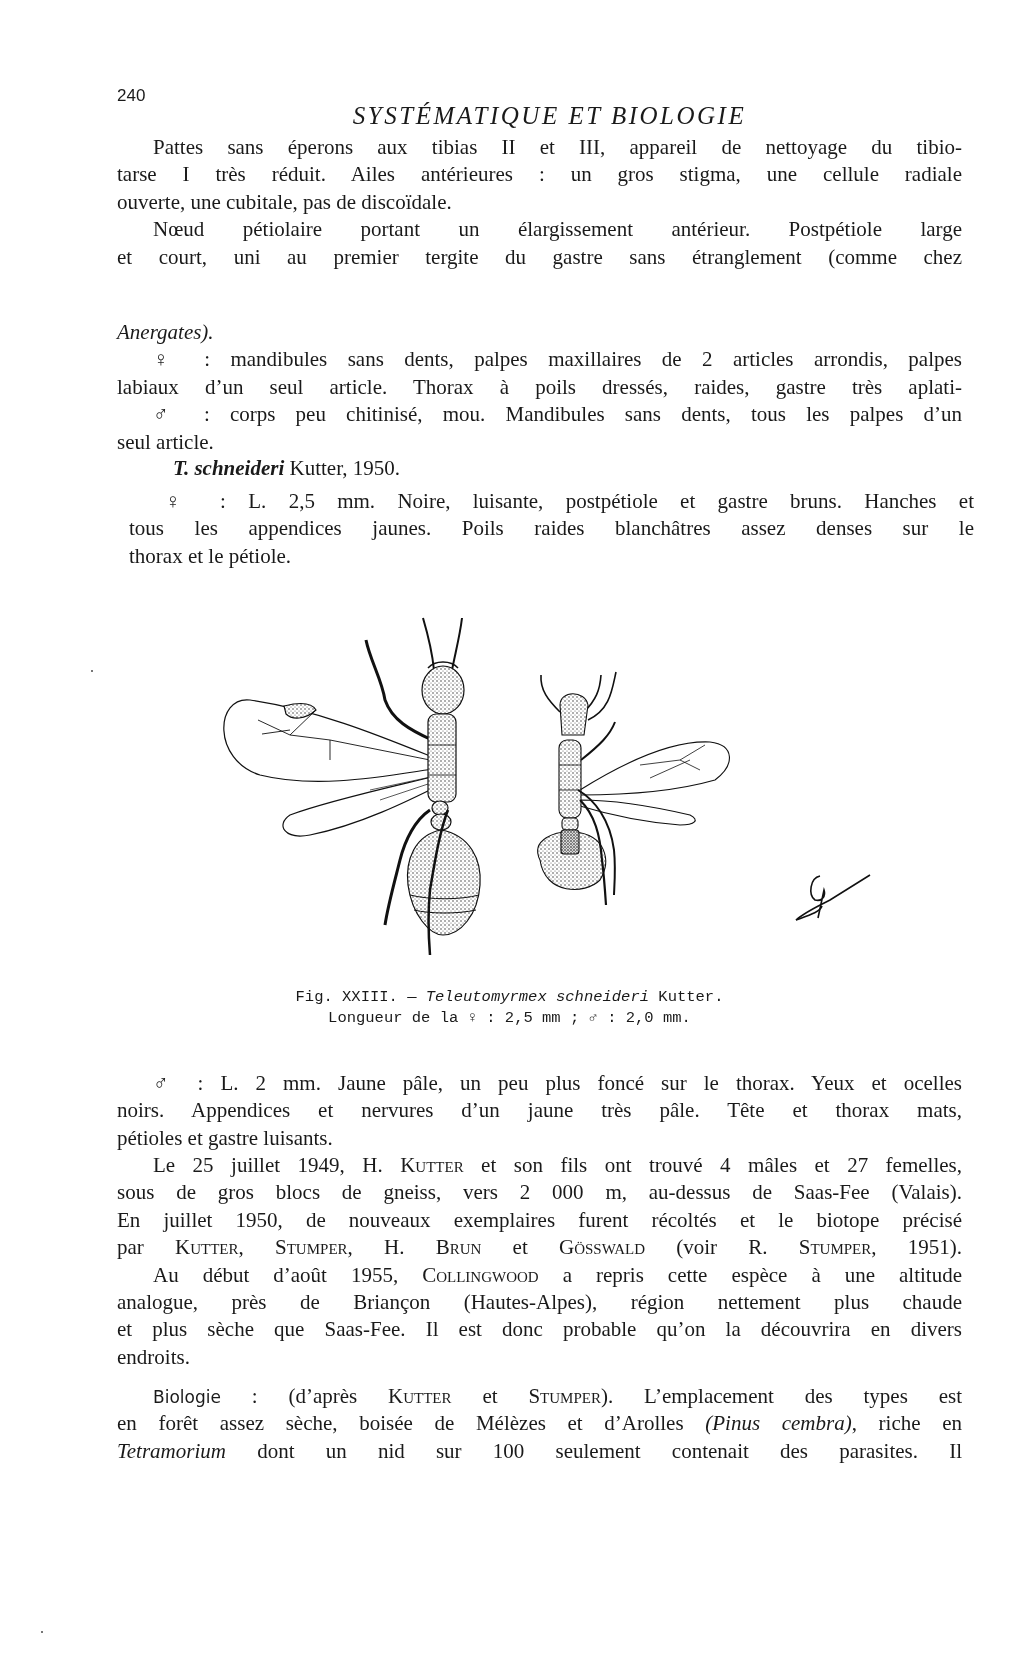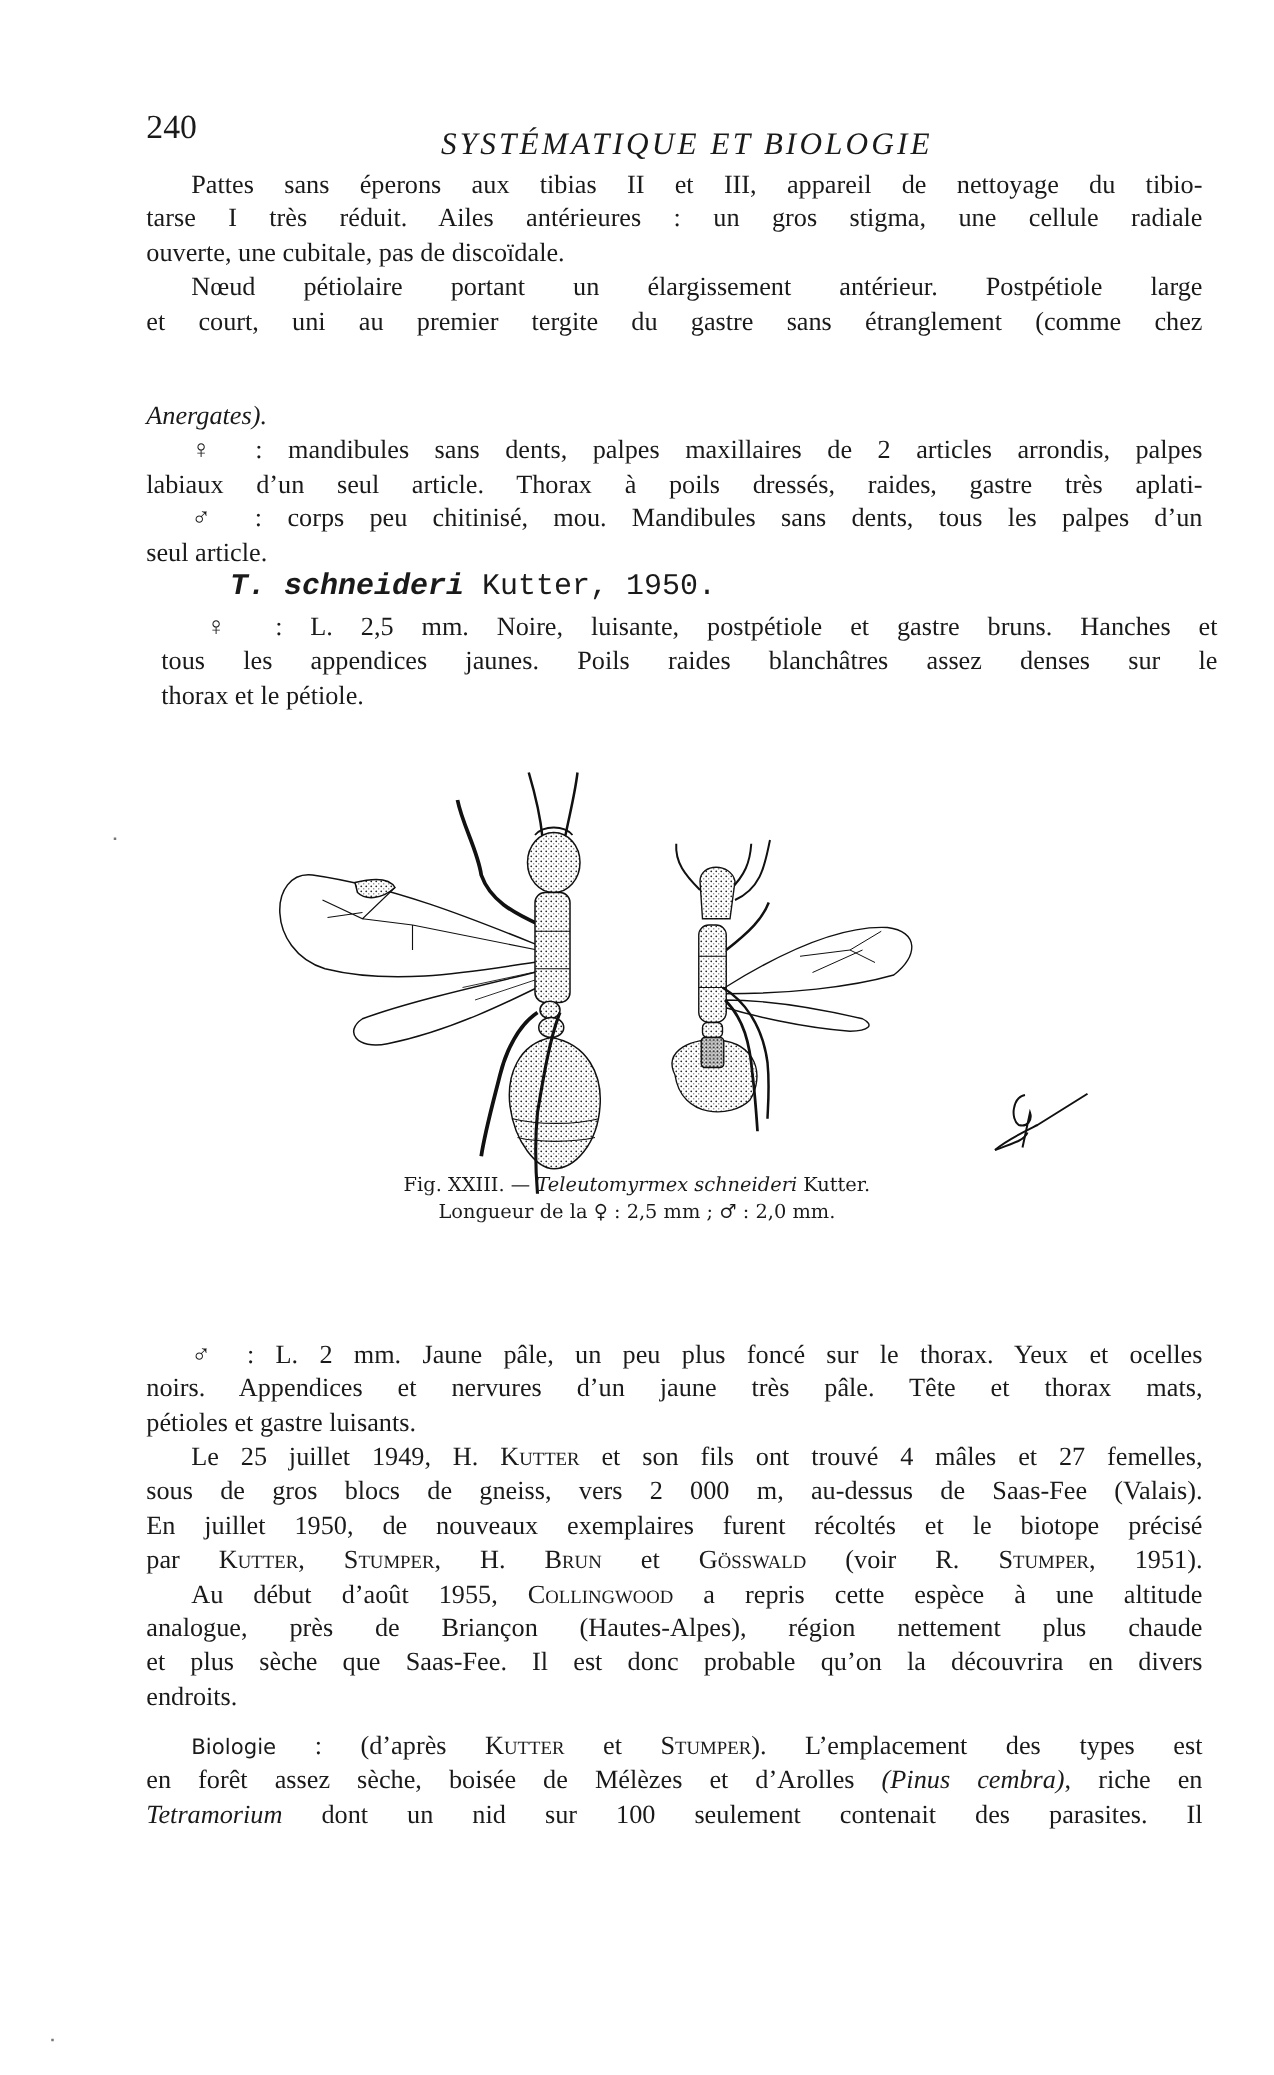--- a/index.html
+++ b/index.html
@@ -5,36 +5,36 @@
   html, body { margin: 0; padding: 0; background: #ffffff; }
   body {
     width: 1019px; height: 1660px; position: relative; overflow: hidden;
     font-family: "DejaVu Serif", "Liberation Serif", serif;
     color: #1a1a1a;
   }
   .page-header {
     position: absolute; left: 117px; top: 86px; width: 845px; height: 30px;
     font-size: 20px;
   }
-  .page-number { position: absolute; left: 0; top: 0; font-family: Liberation Serif, serif; font-size: 27px; }
+  .page-number { position: absolute; left: 0; top: 0; font-family: Liberation Sans, sans-serif; font-size: 17px; }
   .running-title {
     position: absolute; left: 0; right: 0; top: 16px; text-align: center;
     font-family: "Liberation Serif", serif; font-style: italic; font-size: 25px;
     letter-spacing: 2.5px; padding-left: 20px;
   }
   .block { position: absolute; left: 117px; width: 845px; font-family: "Liberation Serif", serif; font-size: 21px; line-height: 27.4px; text-align: justify; }
   .line { display: block; height: 27.4px; white-space: nowrap; text-align: justify; text-align-last: justify; }
   .line.last { text-align-last: left; }
   .indent { padding-left: 36px; }
   .it { font-style: italic; margin-top: 48px; }
   .bi { font-style: italic; font-weight: bold; }
   .sc { font-variant: small-caps; }
   .sans { font-family: "DejaVu Sans", sans-serif; font-size: 17px; }
 
-  .species-heading { position: absolute; left: 184px; top: 456px; font-family: Liberation Mono, monospace; font-size: 24px; }
+  .species-heading { position: absolute; left: 173px; top: 456px; font-family: Liberation Serif, serif; font-size: 21px; }
 
   .figure { position: absolute; left: 200px; top: 605px; width: 700px; height: 370px; }
   .figure svg { width: 100%; height: 100%; }
 
   .caption { position: absolute; left: 0; width: 1019px; text-align: center; font-family: "DejaVu Serif", serif; font-size: 15.5px; line-height: 21px; }
   .caption .fig-label { font-weight: normal; }
 
   .stray-dot { position: absolute; width: 2px; height: 2px; background: #777; }
 </style>
 </head>
@@ -143,21 +143,21 @@
     </g>
 
     <g stroke="#111" fill="none" stroke-width="1.6">
       <path d="M820 876 C 810 878, 808 895, 815 900 C 822 902, 826 896, 824 890 L 818 918"></path>
       <path d="M796 920 C 805 912, 820 905, 830 900 L 870 875"></path>
       <path d="M796 920 C 810 915, 820 912, 822 906"></path>
     </g>
   </svg>
 </div>
 
-<div class="caption" style="top:938px;">
+<div class="caption" style="top:987px;font-family:Liberation Mono, monospace;">
   <div>
     <span class="fig-label">Fig. XXIII. —</span>
     <span class="it">Teleutomyrmex schneideri</span>
     <span>Kutter.</span>
   </div>
   <div>Longueur de la ♀ : 2,5 mm ; ♂ : 2,0 mm.</div>
 </div>
 
 <div class="block" style="top:1070px;">
   <span class="line indent">♂ : L. 2 mm. Jaune pâle, un peu plus foncé sur le thorax. Yeux et ocelles</span>

